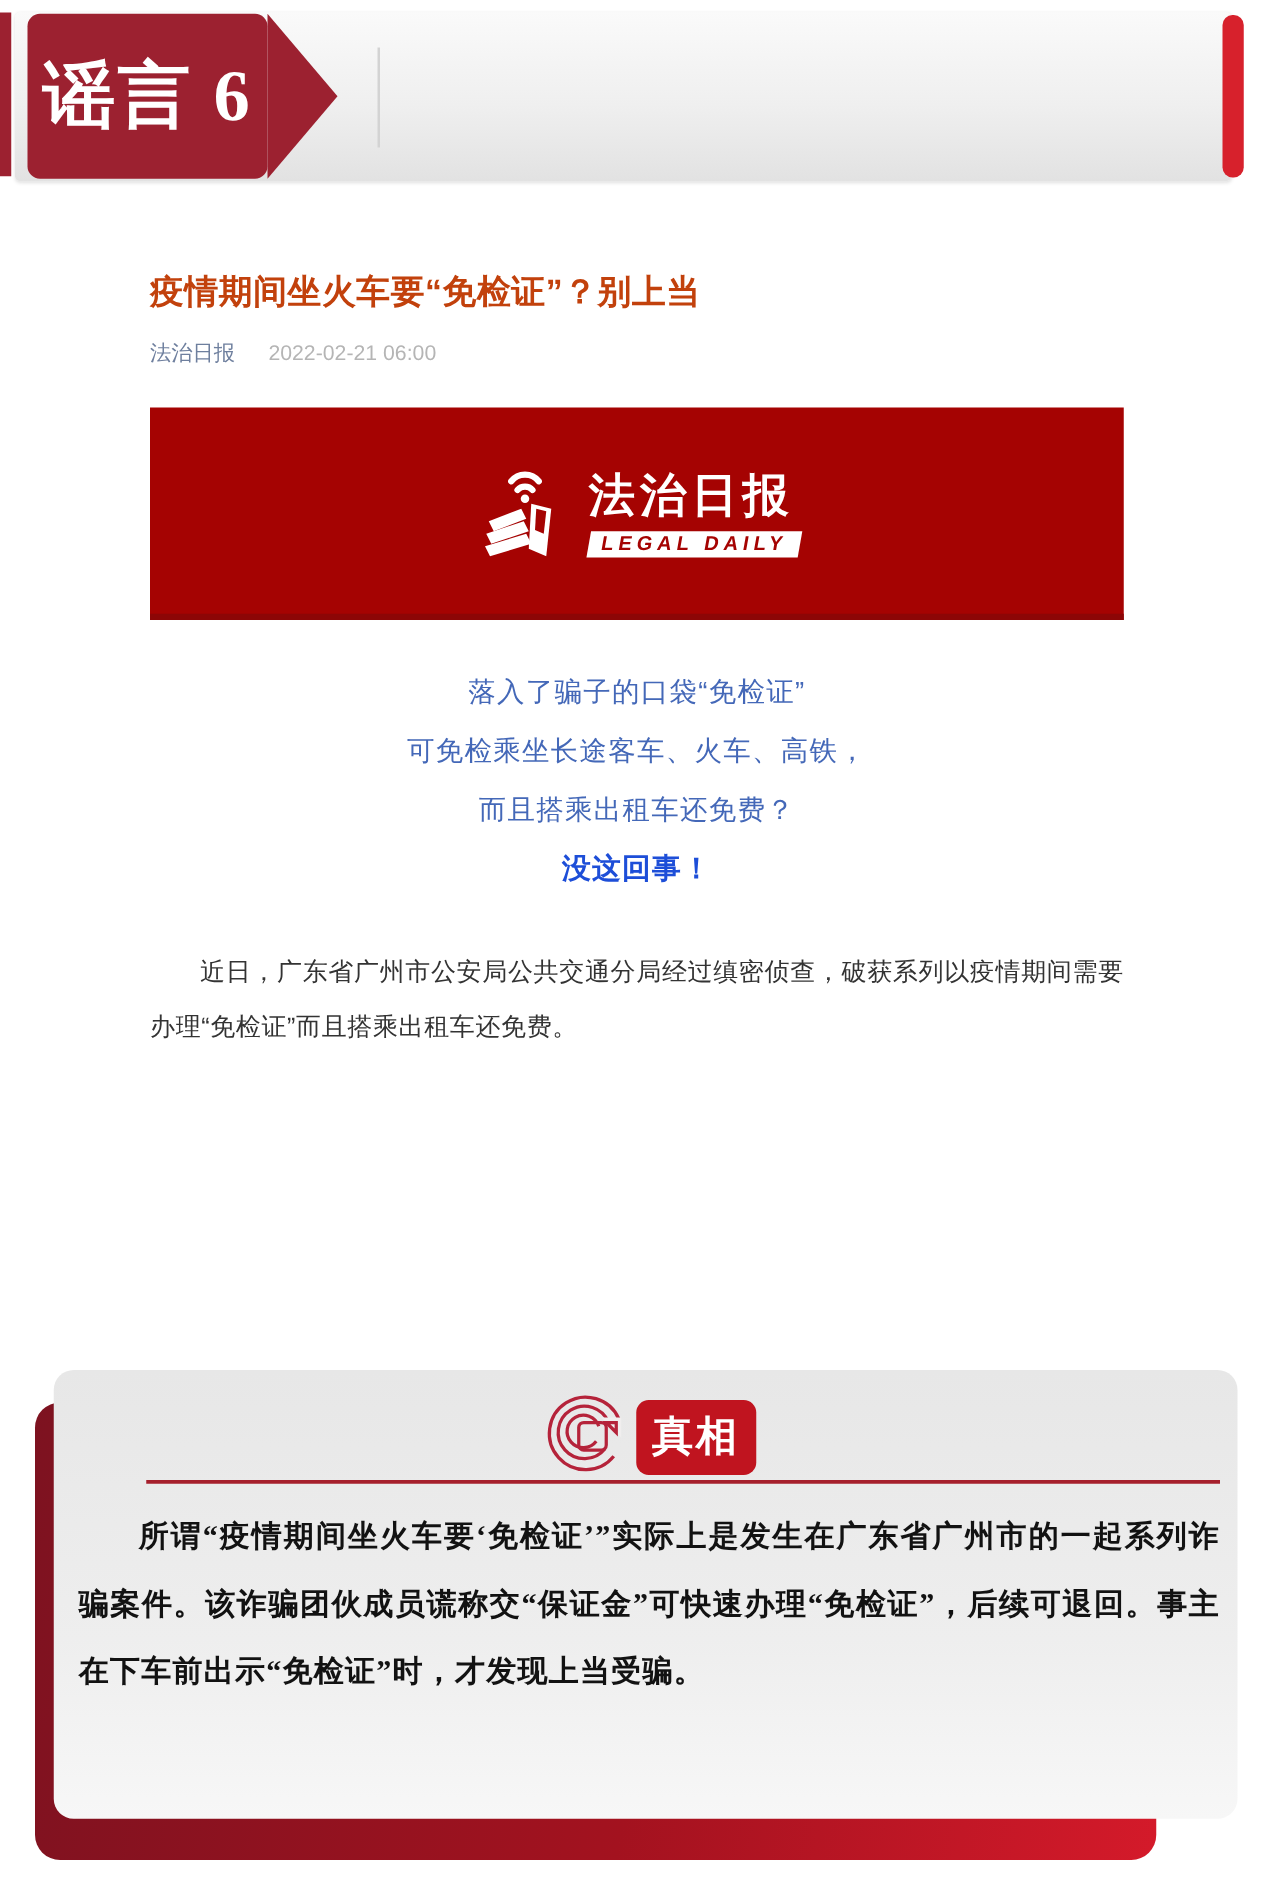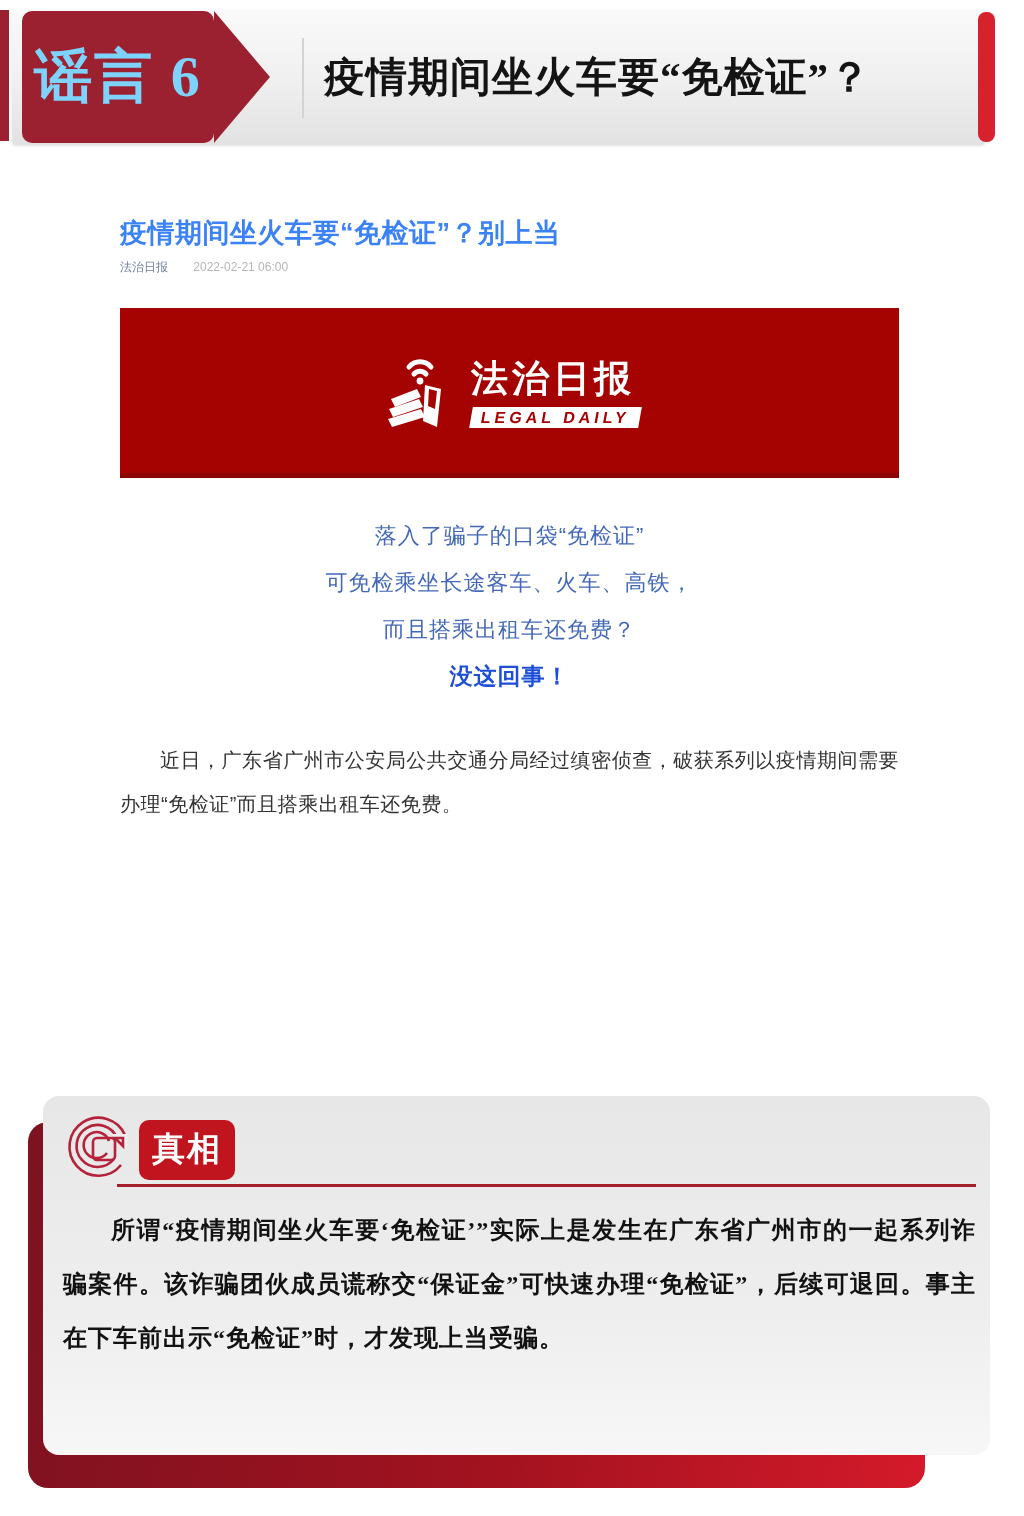--- a/index.html
+++ b/index.html
@@ -10,33 +10,33 @@
   .top-banner { position:absolute; left:12px; top:10px; width:973px; height:135px;
     background:linear-gradient(180deg,#fafafa 0%,#efefef 55%,#e2e2e2 100%);
     border-radius:4px; box-shadow:0 1px 3px rgba(0,0,0,.12); }
   .edge-strip { position:absolute; left:0; top:10px; width:9px; height:131px;
     background:#9c2130; }
   .rumor-badge { position:absolute; left:10px; top:1px; width:192px; height:132px;
     background:#9c2130; border-radius:10px; display:flex; align-items:center; justify-content:center; }
   .rumor-badge::after { content:""; position:absolute; left:100%; top:50%; transform:translateY(-50%);
     border-top:66px solid transparent; border-bottom:66px solid transparent;
     border-left:56px solid #9c2130; }
-  .rumor-badge span { color:#7dd3fc; font-family:"Liberation Serif","DejaVu Serif",serif;
+  .rumor-badge span { color:#ffffff; font-family:"Liberation Serif","DejaVu Serif",serif;
     font-weight:bold; font-size:58px; letter-spacing:2px; }
   .banner-divider { position:absolute; left:290px; top:28px; width:2px; height:80px; background:#d3d3d3; }
   .banner-title { position:absolute; left:312px; top:0; height:135px; line-height:135px;
     font-family:"Liberation Serif","DejaVu Serif",serif; font-weight:bold;
     font-size:41px; color:#141414; letter-spacing:1px; white-space:nowrap; }
   .right-bar { position:absolute; left:966px; top:2px; width:17px; height:130px;
     background:#d7212c; border-radius:8px; }
 
   
   .article { position:absolute; left:120px; top:145px; width:779px; }
-  .headline { margin-top:70px; font-size:27px; font-weight:bold; color:#3b82f6; letter-spacing:.5px; }
-  .meta { margin-top:8px; font-size:12px; }
+  .headline { margin-top:70px; font-size:27px; font-weight:bold; color:#c2410c; letter-spacing:.5px; }
+  .meta { margin-top:20px; font-size:17px; }
   .meta .src { color:#6e7f9e; margin-right:22px; }
   .meta .date { color:#b5b5b5; }
 
   .press-banner { margin-top:32px; width:779px; height:170px; background:#a50302;
     border-bottom:5px solid #8c0606; display:flex; align-items:center; justify-content:center; }
   .press-logo { display:flex; align-items:center; }
   .press-logo svg { width:84px; height:84px; margin-right:8px; }
   .press-logo-txt { display:flex; flex-direction:column; align-items:flex-start; }
   .logo-cn { color:#fff; font-weight:bold; font-size:37px; letter-spacing:4px;
     font-family:"Liberation Sans","DejaVu Sans",sans-serif; }
@@ -51,21 +51,21 @@
     text-align:justify; text-indent:2em; letter-spacing:.5px; }
   .para + .para { margin-top:26px; }
 
   
   .truth-wrap { position:absolute; left:0; top:1096px; width:1024px; height:420px; }
   .truth-frame { position:absolute; left:28px; top:26px; width:897px; height:366px;
     border-radius:20px;
     background:linear-gradient(100deg,#7d1220 0%,#a3121f 55%,#d41a2a 100%); }
   .truth-card { position:absolute; left:43px; top:0; width:947px; height:359px;
     border-radius:16px; background:linear-gradient(180deg,#e7e7e7 0%,#eeeeee 60%,#f7f7f7 100%); }
-  .truth-head { display:flex; justify-content:flex-start; align-items:flex-start;
+  .truth-head { display:flex; justify-content:center; align-items:flex-start;
     padding:12px 16px 0 16px; }
   .truth-head svg { width:80px; height:80px; }
   .truth-badge { margin-top:12px; background:#c0141f; color:#fff; border-radius:10px;
     font-family:"Liberation Serif","DejaVu Serif",serif; font-weight:bold; font-size:33px;
     padding:7px 13px 8px 13px; letter-spacing:2px; }
   .truth-rule { height:3px; background:#a6202c; margin:-4px 14px 0 74px; }
   .truth-text { margin:16px 14px 0 20px; font-family:"Liberation Serif","DejaVu Serif",serif;
     font-weight:bold; font-size:24px; line-height:54px; color:#121212;
     text-indent:2em; text-align:justify; letter-spacing:1px; }
   .truth-source { margin:0 36px 0 20px; font-family:"Liberation Serif","DejaVu Serif",serif;
@@ -73,21 +73,20 @@
 </style>
 </head>
 <body>
 
 <div class="edge-strip"></div>
 <div class="top-banner">
   <div class="rumor-badge">
     <span>谣言 6</span>
   </div>
   <div class="banner-divider"></div>
-  <div class="banner-title">疫情期间坐火车要“免检证”？</div>
   <div class="right-bar"></div>
 </div>
 
 <div class="article">
   <div class="headline">疫情期间坐火车要“免检证”？别上当</div>
   <div class="meta">
     <span class="src">法治日报</span>
     <span class="date">2022-02-21 06:00</span>
   </div>
 

